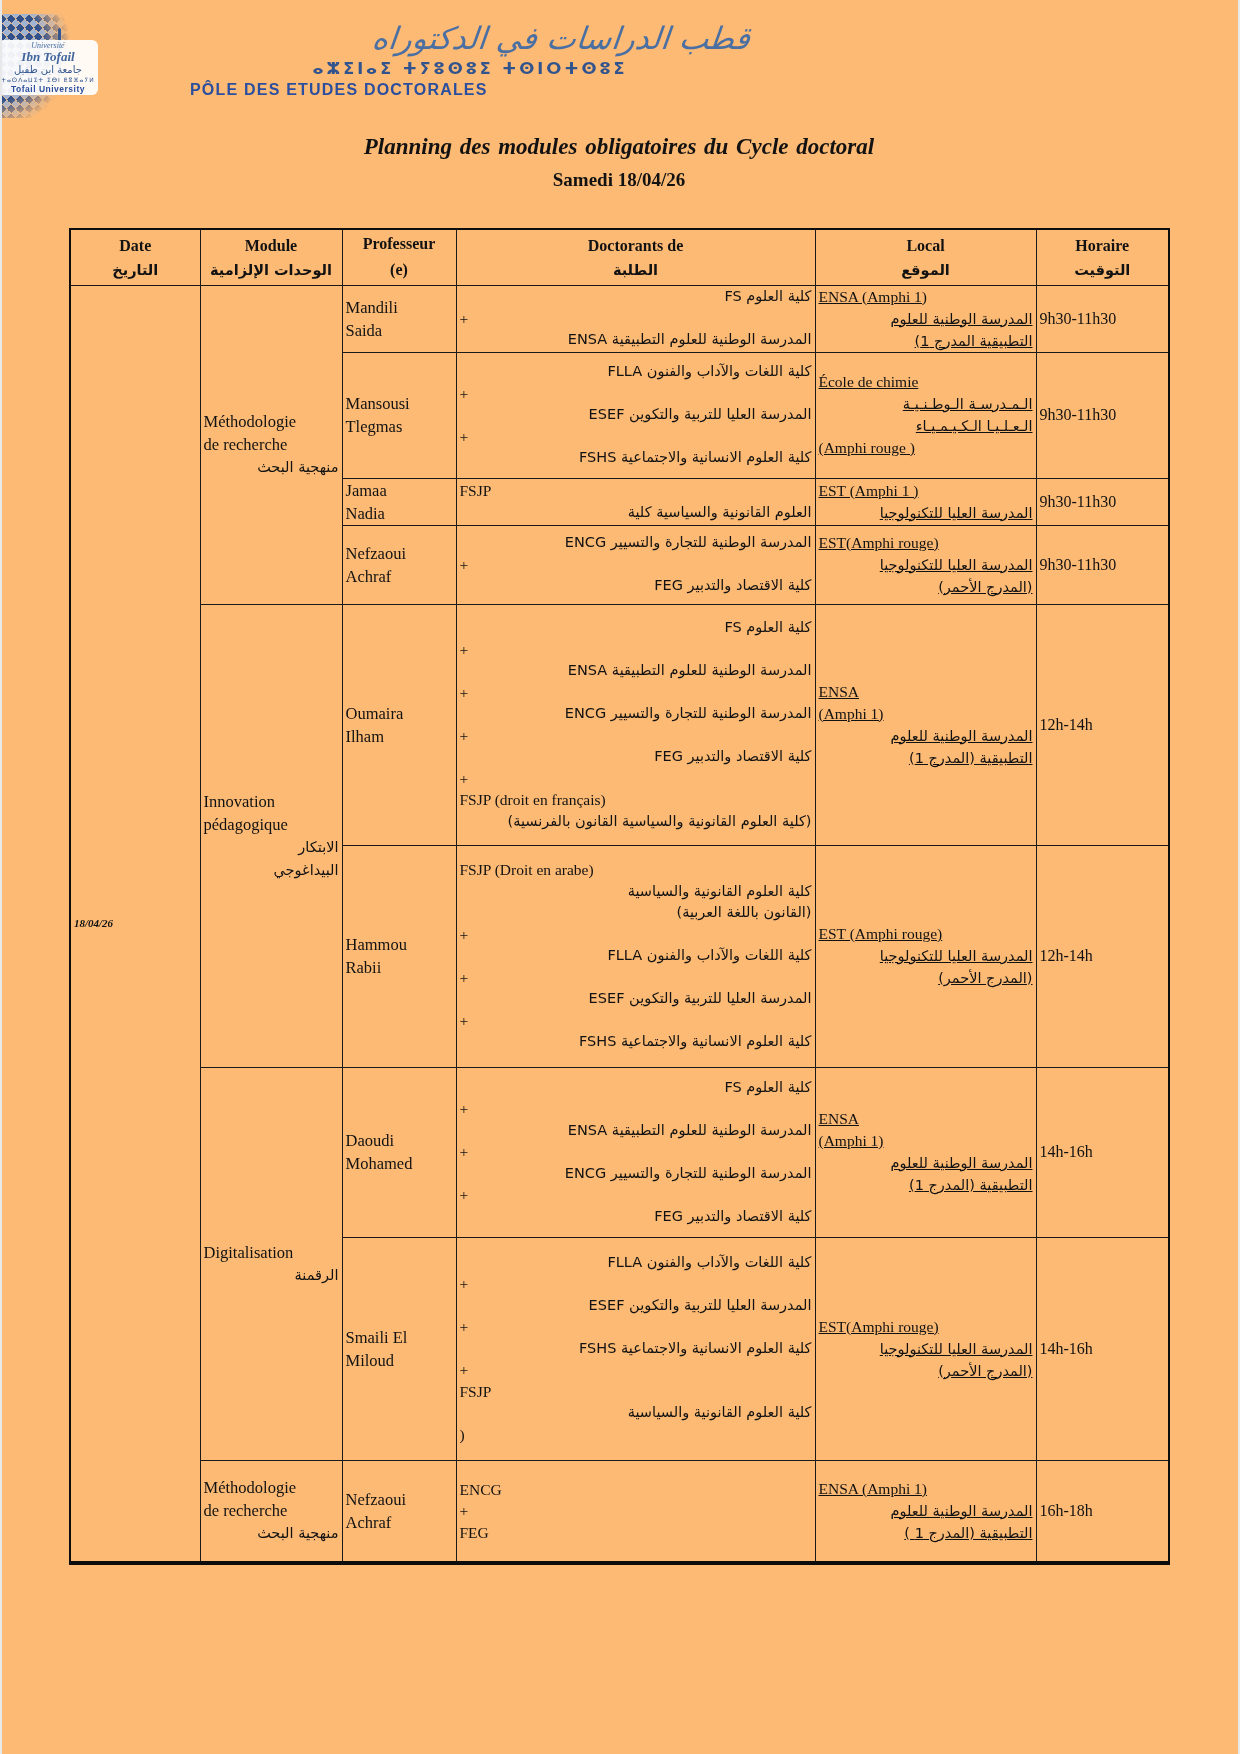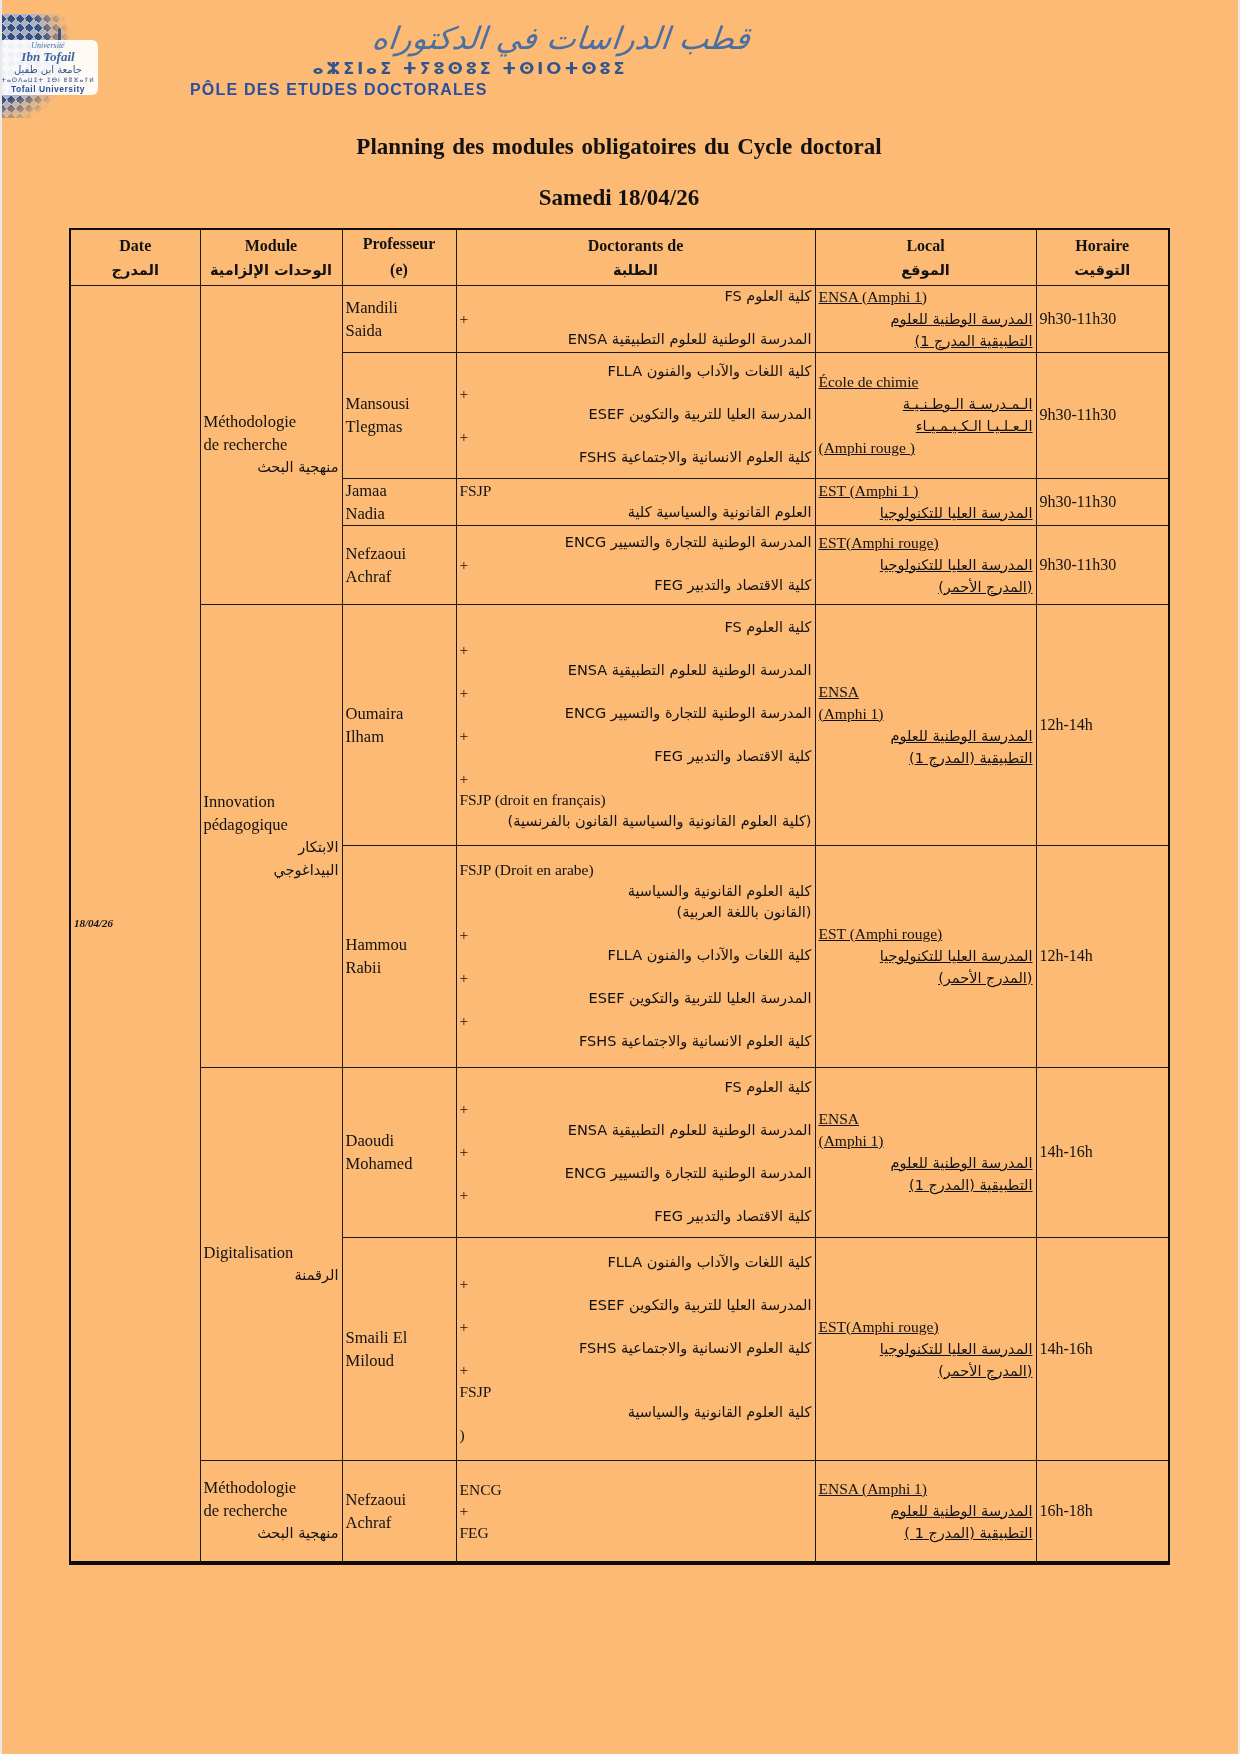--- a/index.html
+++ b/index.html
@@ -37,22 +37,22 @@
   .logo-tif{
     font-size:16px;color:#31548f;letter-spacing:3px;line-height:20px;margin-top:1px;
     font-family:"DejaVu Sans",sans-serif;font-weight:bold;text-align:center;
   }
   .logo-latin{
     font-size:16px;color:#2b4f9e;font-weight:bold;letter-spacing:1.2px;line-height:20px;margin-top:1px;
     font-family:"Liberation Sans","DejaVu Sans",sans-serif;
   }
   
   .doc-title{position:absolute;left:0;top:130px;width:1234px;text-align:center;font-weight:bold;}
-  .doc-title .t1{font-size:23px;line-height:33px;word-spacing:2px;}
-  .doc-title .t2{font-size:23px;line-height:33px;margin-top:18px;}
+  .doc-title .t1{font-size:23px;line-height:33px;word-spacing:2px;font-style:italic;}
+  .doc-title .t2{font-size:19px;line-height:33px;}
   
   table.planning{
     position:absolute;left:67px;top:228px;width:1099px;
     border-collapse:collapse;table-layout:fixed;
     border:2.5px solid #0d0d0d;border-bottom-width:4px;
   }
   .planning th,.planning td{
     border:1.4px solid #1a1a1a;vertical-align:middle;
     padding:0 3px;overflow:hidden;
   }
@@ -111,21 +111,21 @@
         <col style="width:142px">
         <col style="width:114px">
       <col style="width:359px">
         <col style="width:221px">
         <col style="width:133px">
     </colgroup>
     <thead>
       <tr style="height:56px">
         <th>
           <div class="th-fr">Date</div>
-          <div class="th-ar" dir="rtl">المدرج</div>
+          <div class="th-ar" dir="rtl">التاريخ</div>
         </th>
         <th>
           <div class="th-fr">Module</div>
           <div class="th-ar" dir="rtl">الوحدات الإلزامية</div>
         </th>
         <th>
           <div class="th-fr">Professeur</div>
           <div class="th-fr">(e)</div>
         </th>
         <th>

